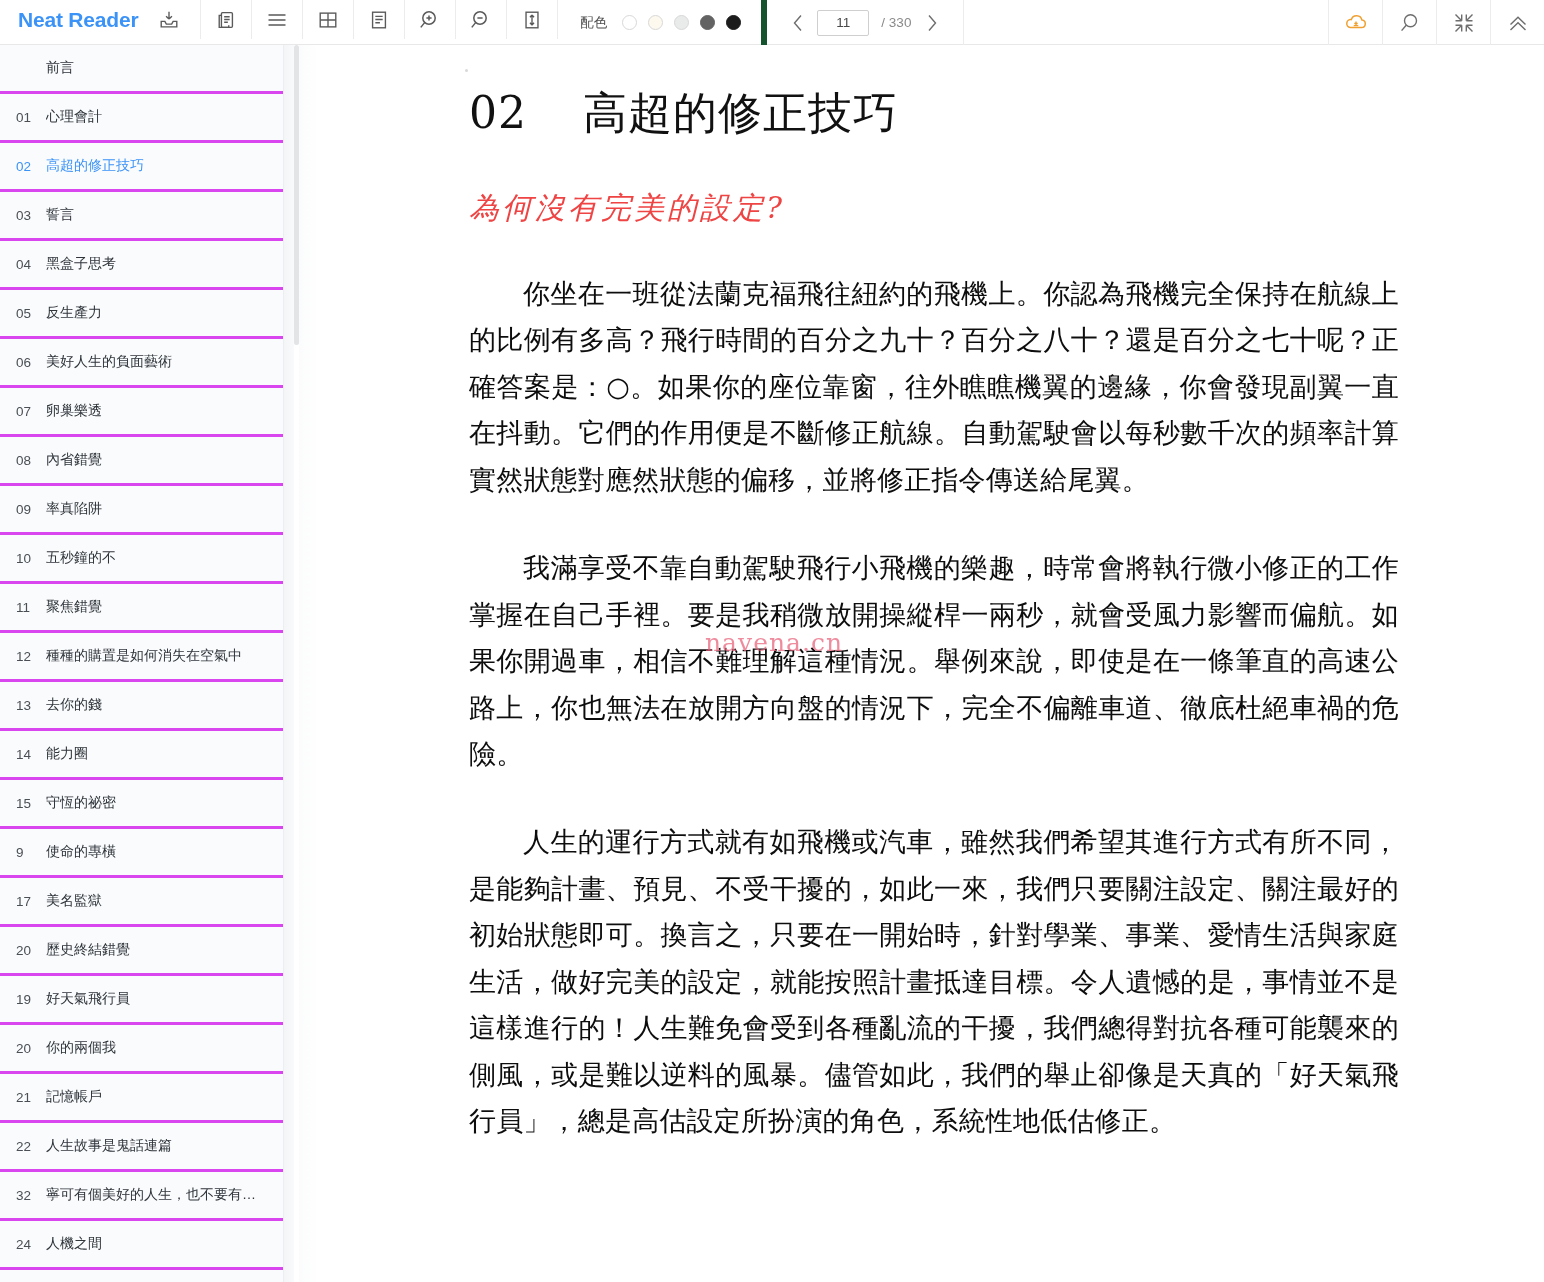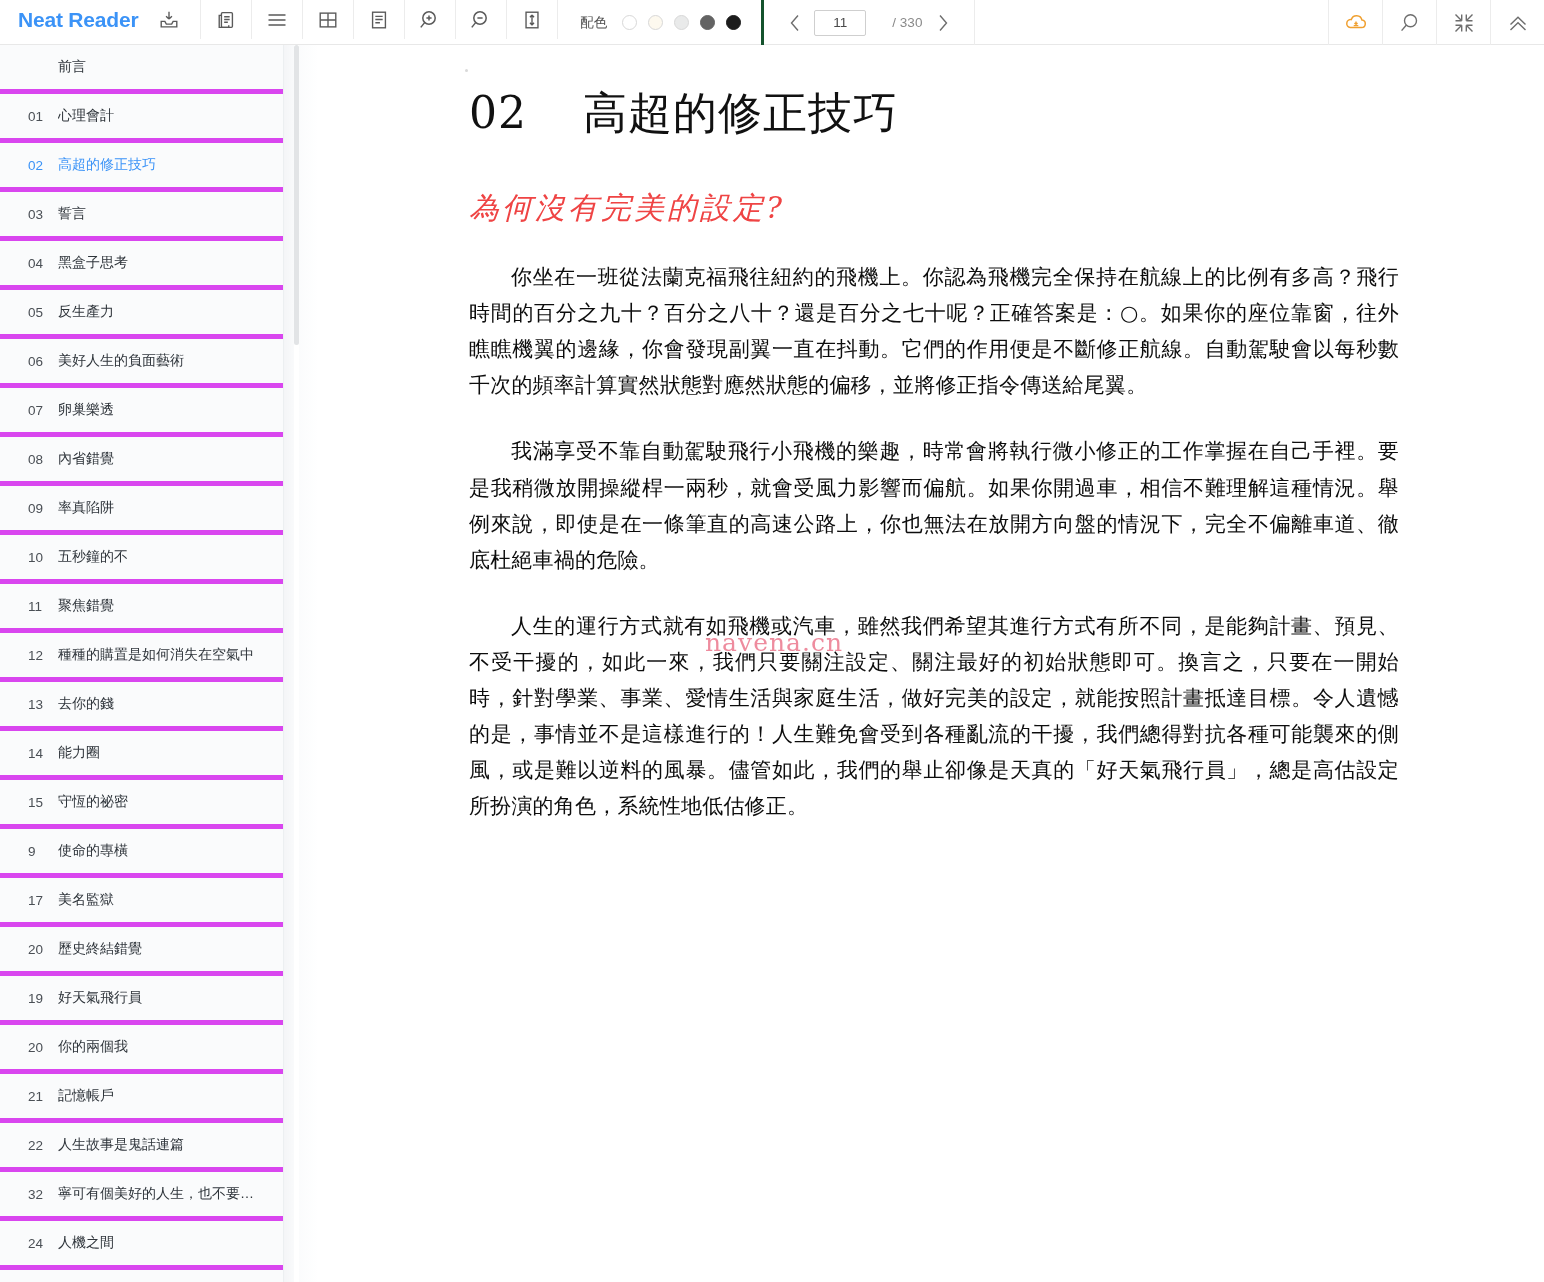--- a/index.html
+++ b/index.html
@@ -54,21 +54,21 @@
   .icon-btn svg { display: block; }
   .stroke { stroke: #5a5a5a; stroke-width: 1.5; fill: none; }
   .stroke-thin { stroke: #6d6d6d; stroke-width: 1.4; fill: none; }
 
   
   .tb-colors {
     display: flex;
     align-items: center;
     gap: 11px;
     padding: 0 20px 0 22px;
-    border-right: 3px solid #14532d;
+    border-right: 6px solid #14532d;
     height: 45px;
   }
   .tb-colors .label {
     font-size: 13.5px;
     color: #4d4d4d;
     margin-right: 4px;
     white-space: nowrap;
   }
   .swatch {
     width: 15px; height: 15px;
@@ -99,21 +99,21 @@
     text-align: center;
     font-size: 13.5px;
     color: #4a4a4a;
     font-family: "Liberation Sans", sans-serif;
     background: #fff;
     outline: none;
   }
   .page-total {
     font-size: 13.5px;
     color: #8a8a8a;
-    margin-left: 20px;
+    margin-left: 6px;
     margin-right: 2px;
     white-space: nowrap;
   }
   .tb-spacer { flex: 1 1 auto; }
 
   .tb-right { display: flex; align-items: stretch; }
   .tb-right .icon-btn { border-left: 1px solid #ececec; width: 54px; }
 
   
   #sidebar {
@@ -127,22 +127,22 @@
   }
   #sidebar-scroll {
     position: absolute;
     inset: 0;
     overflow: hidden;
   }
   .toc-item {
     height: 49px;
     display: flex;
     align-items: center;
-    padding: 0 18px 0 28px;
-    border-bottom: 5px solid #d946ef;
+    padding: 0 18px 0 16px;
+    border-bottom: 3px solid #d946ef;
     cursor: pointer;
     color: #333940;
   }
   .toc-num {
     font-size: 13.5px;
     color: #4a4f55;
     width: 30px;
     flex: 0 0 30px;
     font-weight: 400;
   }
@@ -220,26 +220,26 @@
     font-family: "DejaVu Serif", "Liberation Serif", serif;
     font-size: 30px;
     font-weight: normal;
     color: #ef4444;
     letter-spacing: 3px;
     margin: 48px 0 0 0;
     font-style: italic;
   }
   p.body {
     font-family: "DejaVu Serif", "Liberation Serif", serif;
-    font-size: 21px;
+    font-size: 27px;
     line-height: 1.72;
     color: #0d0d0d;
     text-align: justify;
     text-justify: inter-ideograph;
-    margin: 30px 0 0 0;
+    margin: 42px 0 0 0;
     text-indent: 2em;
     letter-spacing: 0.2px;
   }
   
   #watermark {
     position: absolute;
     left: 386px;
     top: 583px;
     font-family: "DejaVu Serif", "Liberation Serif", serif;
     font-size: 25px;

